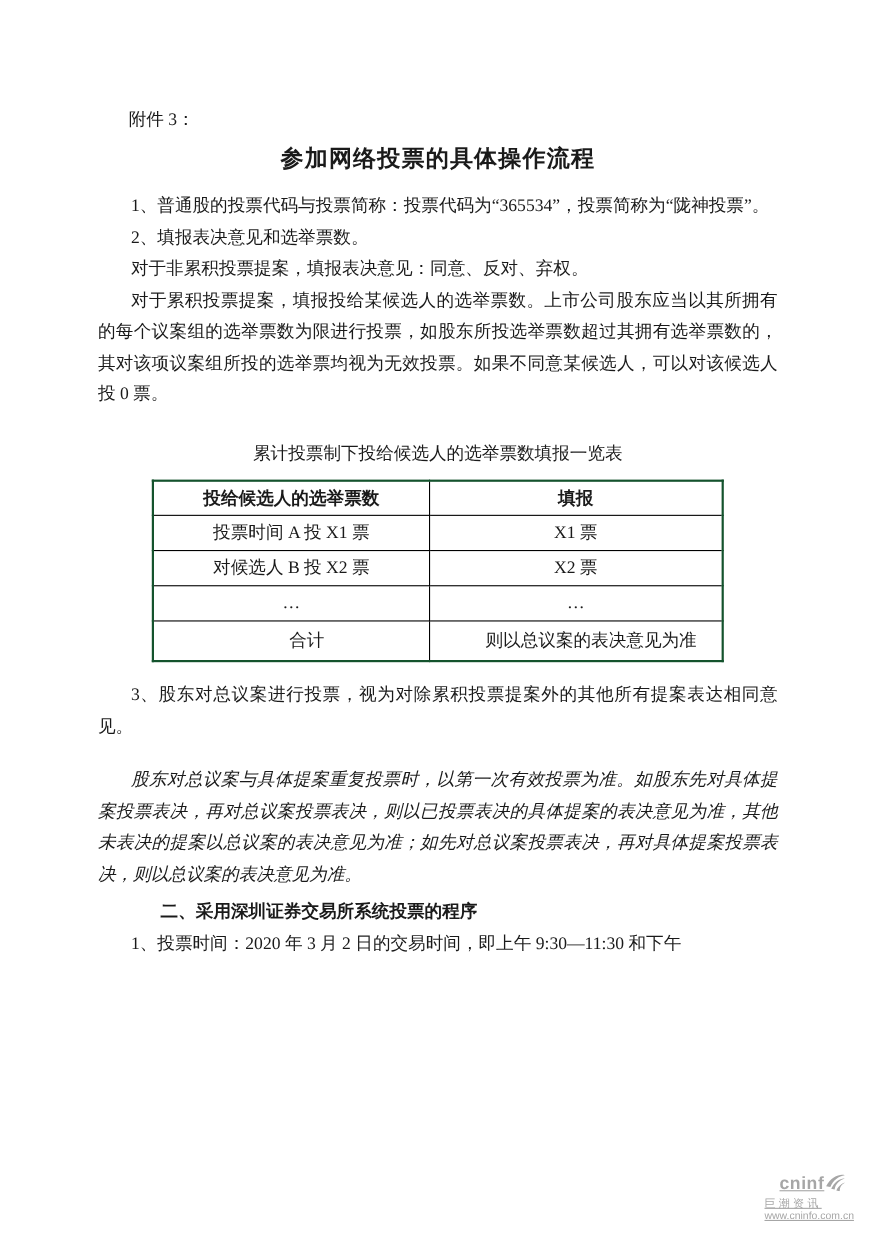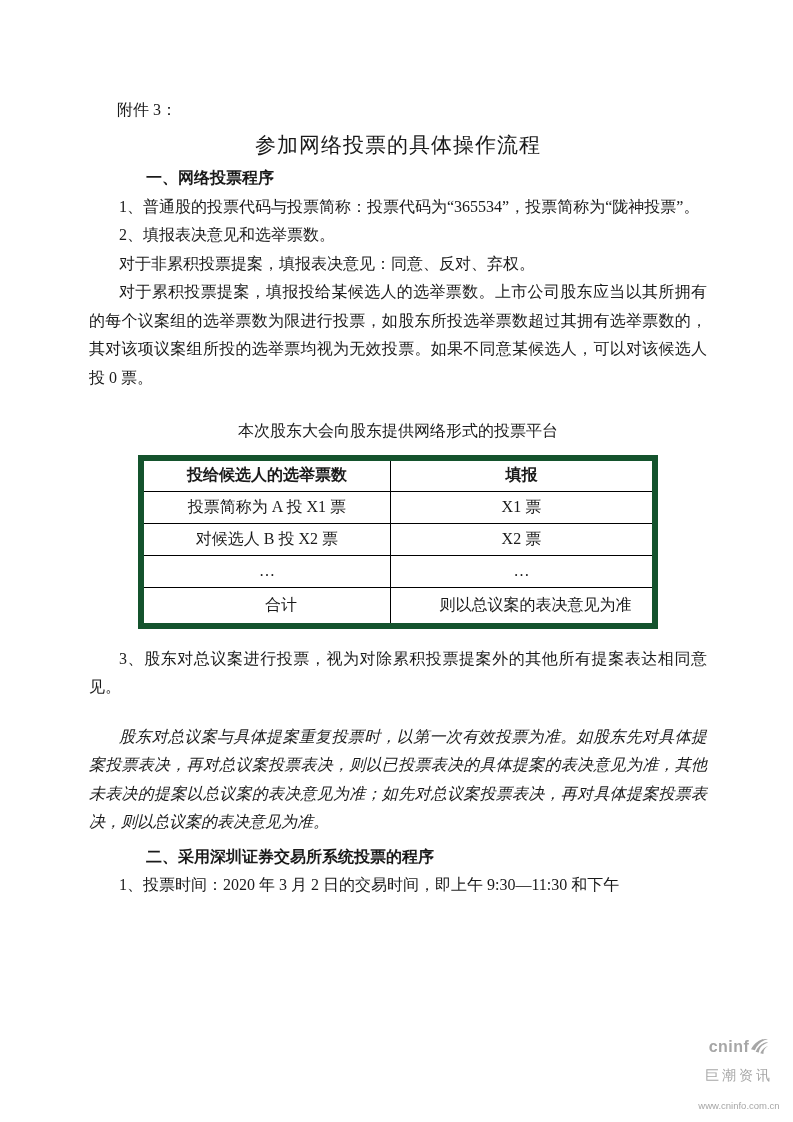--- a/index.html
+++ b/index.html
@@ -16,24 +16,24 @@
     left:89px; top:96px;
     width:618px;
     font-size:16px;
   }
   .attachment {
     font-size:16px;
     line-height:28px;
     text-indent:28px;
   }
   .doc-title {
-    margin:6px 0 4px 0;
+    margin:6px 0 14px 0;
     font-family:"Liberation Sans","DejaVu Sans",sans-serif;
     font-size:21px;
-    font-weight:normal;
+    font-weight:bold;
     text-align:center;
     line-height:30px;
     letter-spacing:1px;
   }
   .para {
     margin:0;
     line-height:28.5px;
     text-align:justify;
     text-justify:inter-character;
     text-indent:30px;
@@ -50,21 +50,21 @@
   .heading-2 { margin-top:6px; }
   .table-caption {
     margin-top:25px;
     line-height:28.5px;
     text-align:center;
   }
   .vote-table {
     width:520px;
     margin:9px auto 16px auto;
     border-collapse:collapse;
-    border:6px solid #14532d;
+    border:2px solid #14532d;
     table-layout:fixed;
   }
   .vote-table th, .vote-table td {
     border:1px solid #000;
     text-align:center;
     vertical-align:middle;
     font-size:16px;
     padding:0 4px;
   }
   .vote-table th {
@@ -75,81 +75,80 @@
   .vote-table td { height:31px; }
   .vote-table tr.total-row td { height:35px;padding-left:32px; }
   .col-left { width:48.5%; }
   .col-right { width:51.5%; }
   .after-table { margin-top:10px; }
   .gap-top { margin-top:21px;font-style:italic; }
   .logo {
     position:absolute;
     right:10px; bottom:11px;
     width:88px;
-    text-align:center;
     color:#a6a6a6;
     font-family:"Liberation Sans","DejaVu Sans",sans-serif;
     line-height:1.1;
+    text-decoration:underline;
   }
   .logo-row {
     display:flex;
     align-items:center;
     justify-content:center;
     gap:1px;
   }
   .logo-text {
     font-size:16px;
     font-weight:bold;
     letter-spacing:0.5px;
   }
   .logo-cn {
-    font-size:14px;
+    font-size:10px;
     letter-spacing:3px;
-    margin-top:11px;
+    margin-top:1px;
   }
   .logo-url {
     font-size:9.5px;
-    margin-top:17px;
+    margin-top:1px;
     white-space:nowrap;
   }
 </style>
 </head>
 <body>
 
 <div class="page">
   <div class="content">
 
     <div class="attachment">附件 3：</div>
 
     <h1 class="doc-title">参加网络投票的具体操作流程</h1>
 
 
-    <h2 class="heading">一、网络投票程序</h2>
 
     <p class="para">1、普通股的投票代码与投票简称：投票代码为“365534”，投票简称为“陇神投票”。</p>
     <p class="para">2、填报表决意见和选举票数。</p>
     <p class="para">对于非累积投票提案，填报表决意见：同意、反对、弃权。</p>
     <p class="para">对于累积投票提案，填报投给某候选人的选举票数。上市公司股东应当以其所拥有的每个议案组的选举票数为限进行投票，如股东所投选举票数超过其拥有选举票数的，其对该项议案组所投的选举票均视为无效投票。如果不同意某候选人，可以对该候选人投 0 票。</p>
 
-    <div class="table-caption">本次股东大会向股东提供网络形式的投票平台</div>
+    <div class="table-caption">累计投票制下投给候选人的选举票数填报一览表</div>
 
     <table class="vote-table">
       <colgroup>
           <col class="col-left">
           <col class="col-right">
         </colgroup>
       <thead>
         <tr>
           <th>投给候选人的选举票数</th>
           <th>填报</th>
         </tr>
       </thead>
       <tbody>
         <tr>
-          <td>投票简称为 A 投 X1 票</td>
+          <td>投票时间 A 投 X1 票</td>
           <td>X1 票</td>
         </tr>
         <tr>
           <td>对候选人 B 投 X2 票</td>
           <td>X2 票</td>
         </tr>
         <tr>
           <td>…</td>
           <td>…</td>
         </tr>

